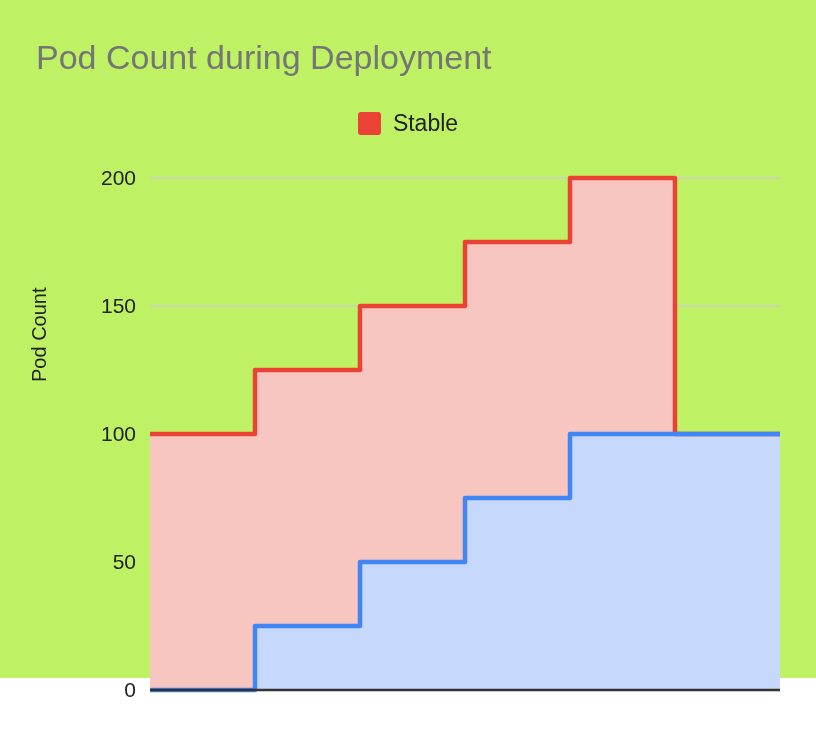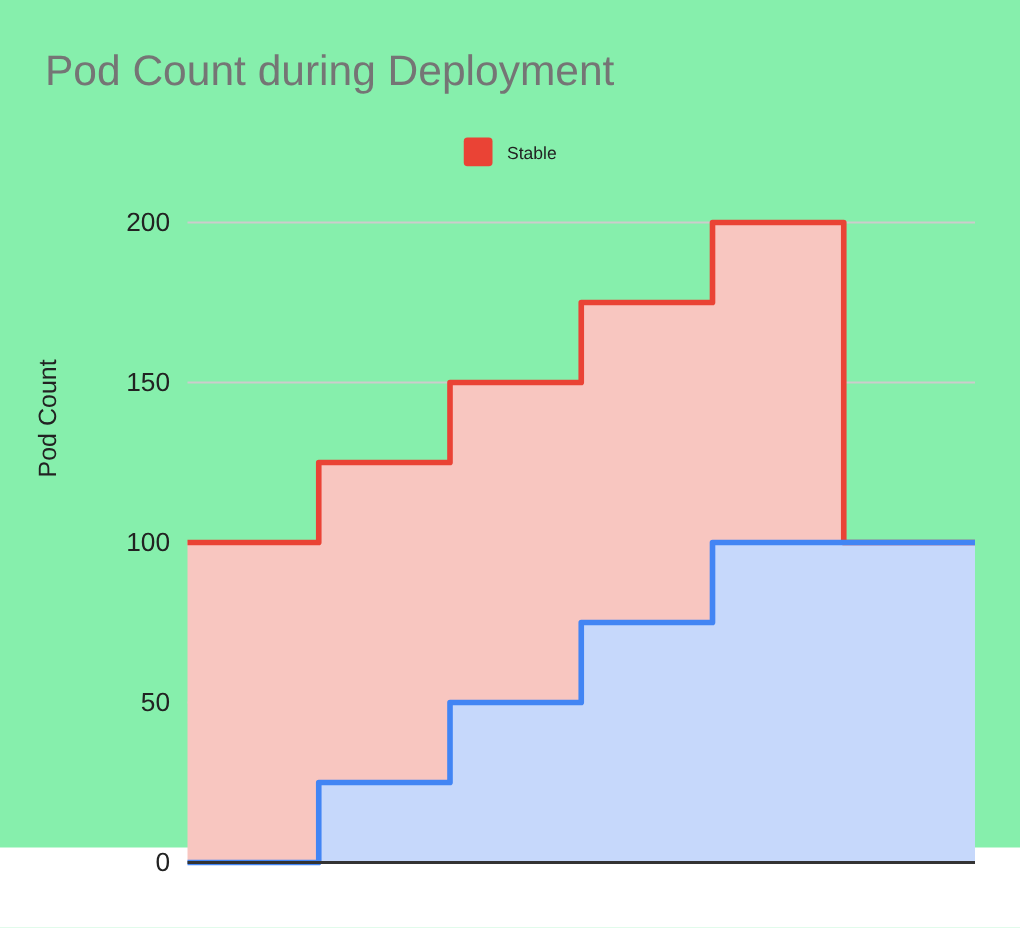--- a/index.html
+++ b/index.html
@@ -13,21 +13,21 @@
     font-family: "Liberation Sans", sans-serif;
     overflow: hidden;
     position: relative;
   }
   #chart-root {
     position: absolute;
     left: 0;
     top: 0;
     width: 816px;
     height: 678px;
-    background: #86efac;
+    background: #bef264;
   }
   .chart-title {
     position: absolute;
     left: 36px;
     top: 38px;
     font-size: 34px;
     color: #757575;
     font-weight: normal;
     letter-spacing: 0px;
     white-space: nowrap;
@@ -47,21 +47,21 @@
     align-items: center;
     gap: 12px;
   }
   .legend-swatch {
     width: 23px;
     height: 23px;
     border-radius: 3px;
     display: block;
   }
   .legend-label {
-    font-size: 14px;
+    font-size: 23px;
     color: #222222;
     white-space: nowrap;
   }
   .axis-title-y {
     position: absolute;
     left: 28px;
     top: 382px;
     font-size: 20px;
     color: #222222;
     transform: rotate(-90deg);

